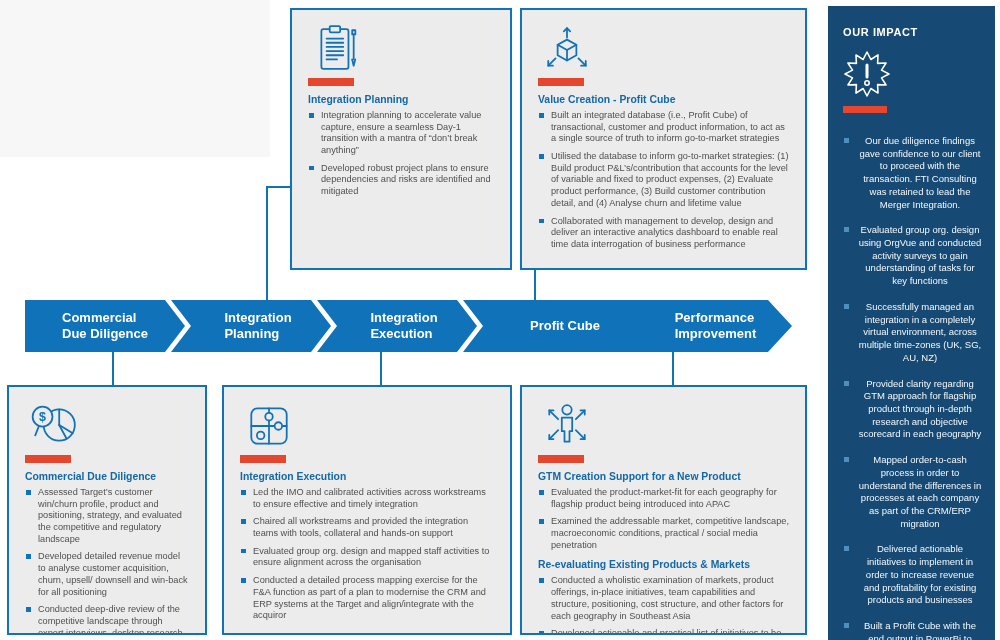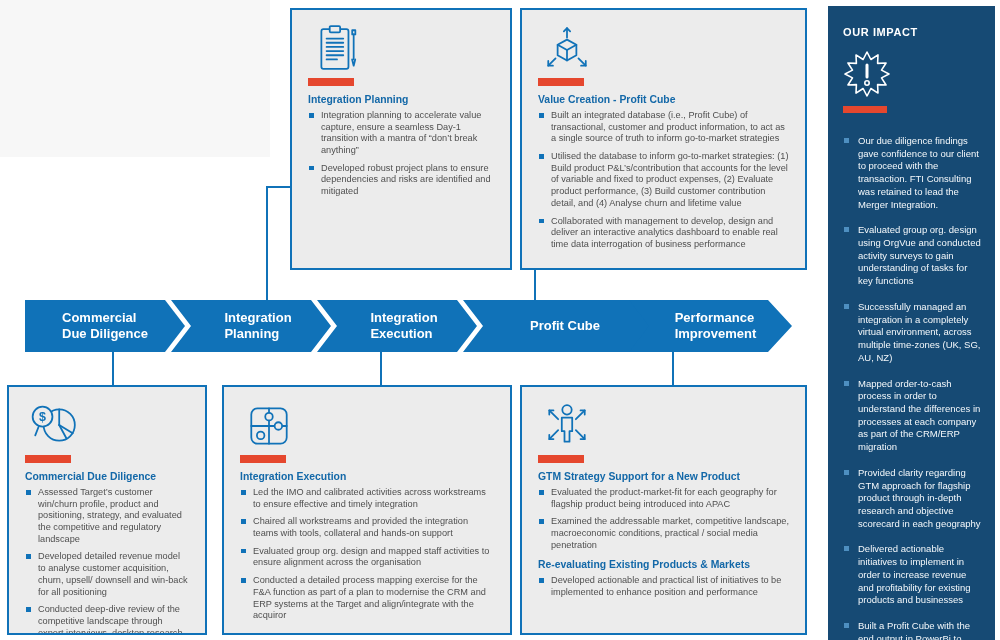--- a/index.html
+++ b/index.html
@@ -50,21 +50,21 @@
   #seg-1,#seg-2,#seg-3{clip-path:polygon(0 0,calc(100% - 20px) 0,100% 50%,calc(100% - 20px) 100%,0 100%,20px 50%);padding-left:14px;}
   #seg-4{left:629px;width:163px;clip-path:polygon(0 0,calc(100% - 24px) 0,100% 50%,calc(100% - 24px) 100%,0 100%,20px 50%);padding-left:10px;}
 
   
   .sidebar{position:absolute;left:828px;top:6px;width:167px;height:634px;background:var(--navy);
     color:#fff;box-sizing:border-box;padding:20px 13px 10px 15px;overflow:hidden;}
   .sidebar h2{font-size:11px;letter-spacing:.6px;margin:0 0 12px;font-weight:bold;}
   .sidebar svg.icon{display:block;height:48px;width:48px;margin:0 0 8px;}
   .sidebar svg.icon *{stroke:#fff;fill:none;stroke-linecap:round;stroke-linejoin:round;}
   .sidebar .red-bar{width:44px;height:7px;margin:6px 0 22px;}
-  ul.bullets.sb li{color:#F4F8FB;font-size:9.5px;line-height:1.34;margin-bottom:13px;padding-left:15px;}
+  ul.bullets.sb li{color:#F4F8FB;font-size:9.5px;line-height:1.34;margin-bottom:13px;padding-left:15px;text-align:center;}
   ul.bullets.sb li::before{background:var(--sb-bullet);width:5px;height:5px;top:3px;}
 </style>
 </head>
 <body style="--blue: #1072B8; --navy: #164A74; --red: #E5472E; --box-bg: #ECECEC; --title-blue: #1368A8; --text: #4F4F4F; --sb-bullet: #4E8FC0;">
 
 <div class="corner-shade"></div>
 
 <div class="conn" id="conn-ip-h"></div>
 <div class="conn" id="conn-ip-v"></div>
 <div class="conn" id="conn-vc"></div>
@@ -191,42 +191,43 @@
       <path d="M7 13 L7 9 L11 9"></path>
     <line x1="32.5" y1="17.5" x2="41" y2="9"></line>
       <path d="M37 9 L41 9 L41 13"></path>
     <line x1="15.5" y1="28" x2="7" y2="36.5"></line>
       <path d="M7 32.5 L7 36.5 L11 36.5"></path>
     <line x1="32.5" y1="28" x2="41" y2="36.5"></line>
       <path d="M37 36.5 L41 36.5 L41 32.5"></path>
   </svg>
   <div class="red-bar"></div>
   <div>
-      <h3 class="box-title">GTM Strategy Support for a New Product</h3>
+      <h3 class="box-title">GTM Creation Support for a New Product</h3>
       <ul class="bullets">
         <li>Evaluated the product-market-fit for each geography for flagship product being introduced into APAC</li>
         <li>Examined the addressable market, competitive landscape, macroeconomic conditions, practical / social media penetration</li>
       </ul>
       <h3 class="box-title">Re-evaluating Existing Products &amp; Markets</h3>
       <ul class="bullets">
+        <li>Conducted a wholistic examination of markets, product offerings, in-place initiatives, team capabilities and structure, positioning, cost structure, and other factors for each geography in Southeast Asia</li>
         <li>Developed actionable and practical list of initiatives to be implemented to enhance position and performance</li>
       </ul>
     </div>
 </div>
 
 <aside class="sidebar">
   <h2>OUR IMPACT</h2>
   <svg class="icon" viewBox="0 0 48 48">
     <polygon stroke-width="1.6" points="24,2 27.9,9.5 35,4.95 34.6,13.4 43.05,13 38.5,20.1 46,24 38.5,27.9 43.05,35 34.6,34.6 35,43.05 27.9,38.5 24,46 20.1,38.5 13,43.05 13.4,34.6 4.95,35 9.5,27.9 2,24 9.5,20.1 4.95,13 13.4,13.4 13,4.95 20.1,9.5"></polygon>
     <line x1="24" y1="15" x2="24" y2="27" stroke-width="3"></line>
     <circle cx="24" cy="33" r="2.2" stroke-width="1.6"></circle>
   </svg>
   <div class="red-bar"></div>
   <ul class="bullets sb">
       <li>Our due diligence findings gave confidence to our client to proceed with the transaction. FTI Consulting was retained to lead the Merger Integration.</li>
       <li>Evaluated group org. design using OrgVue and conducted activity surveys to gain understanding of tasks for key functions</li>
       <li>Successfully managed an integration in a completely virtual environment, across multiple time-zones (UK, SG, AU, NZ)</li>
+      <li>Provided clarity regarding GTM approach for flagship product through in-depth research and objective scorecard in each geography</li>
       <li>Mapped order-to-cash process in order to understand the differences in processes at each company as part of the CRM/ERP migration</li>
-      <li>Provided clarity regarding GTM approach for flagship product through in-depth research and objective scorecard in each geography</li>
       <li>Delivered actionable initiatives to implement in order to increase revenue and profitability for existing products and businesses</li>
       <li>Built a Profit Cube with the end output in PowerBi to provide a one source of truth for strategic decision making</li>
     </ul>
 </aside>
 
 </body></html>

